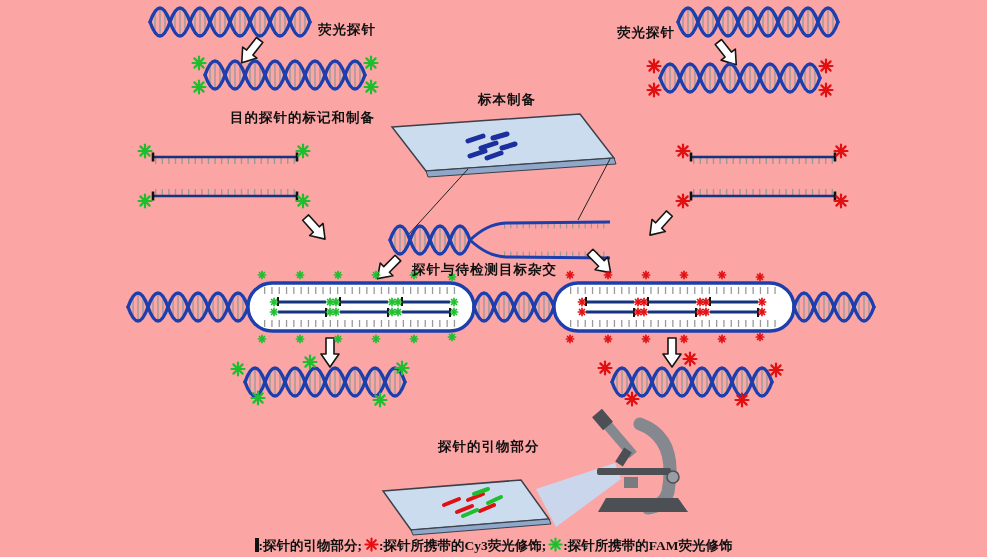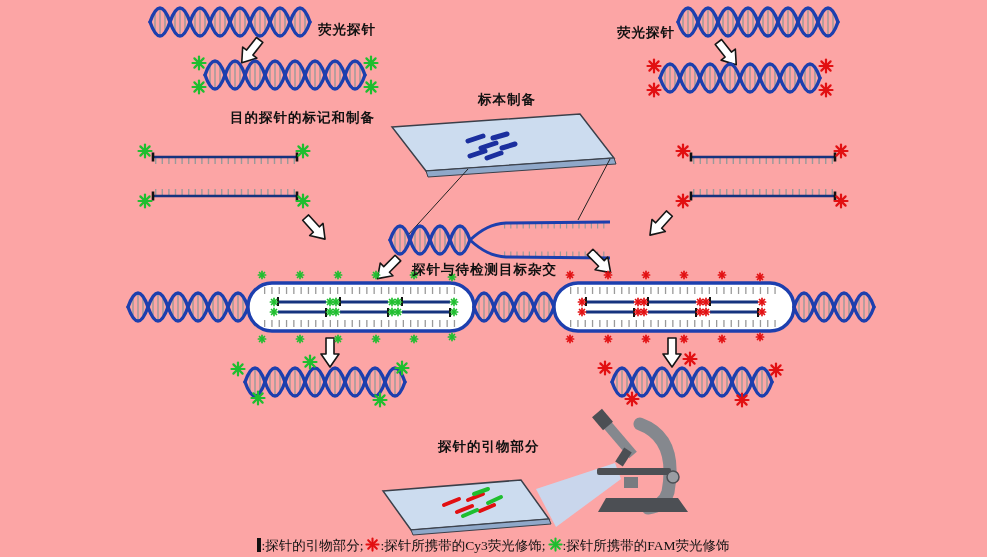--- a/index.html
+++ b/index.html
@@ -25,21 +25,21 @@
   .slideedge{fill:var(--slide_edge,#8fa8c9);stroke:var(--slide_stroke,#3a3f49);stroke-width:1;}
   .bluemark{stroke:var(--mark_blue,#1b2f9e);stroke-width:5;stroke-linecap:round;}
   .redmark{stroke:var(--star_red,#e21012);stroke-width:4;stroke-linecap:round;}
   .greenmark{stroke:var(--star_green,#1fbe2f);stroke-width:4;stroke-linecap:round;}
   .thinline{stroke:#222;stroke-width:1;}
   .beam{fill:var(--beam_blue,#c3dcf4);opacity:.9;}
   .sg{color:var(--star_green,#1fbe2f);}
   .sr{color:var(--star_red,#e21012);}
   
   .legend{position:absolute;left:0;right:0;bottom:2px;text-align:center;
-          font-family:"Liberation Serif",serif;font-weight:400;font-size:13.5px;color:#111;}
+          font-family:"Liberation Serif",serif;font-weight:700;font-size:13.5px;color:#111;}
   .legend .item{display:inline-block;margin:0 1px;}
   .leg-bar{display:inline-block;width:4px;height:14px;background:#111;vertical-align:-2px;}
   .leg-ic{vertical-align:-2px;}
 </style>
 </head>
 <body>
 
 <div class="canvas">
 
 <svg class="scene" width="987" height="557" viewBox="0 0 987 557">

